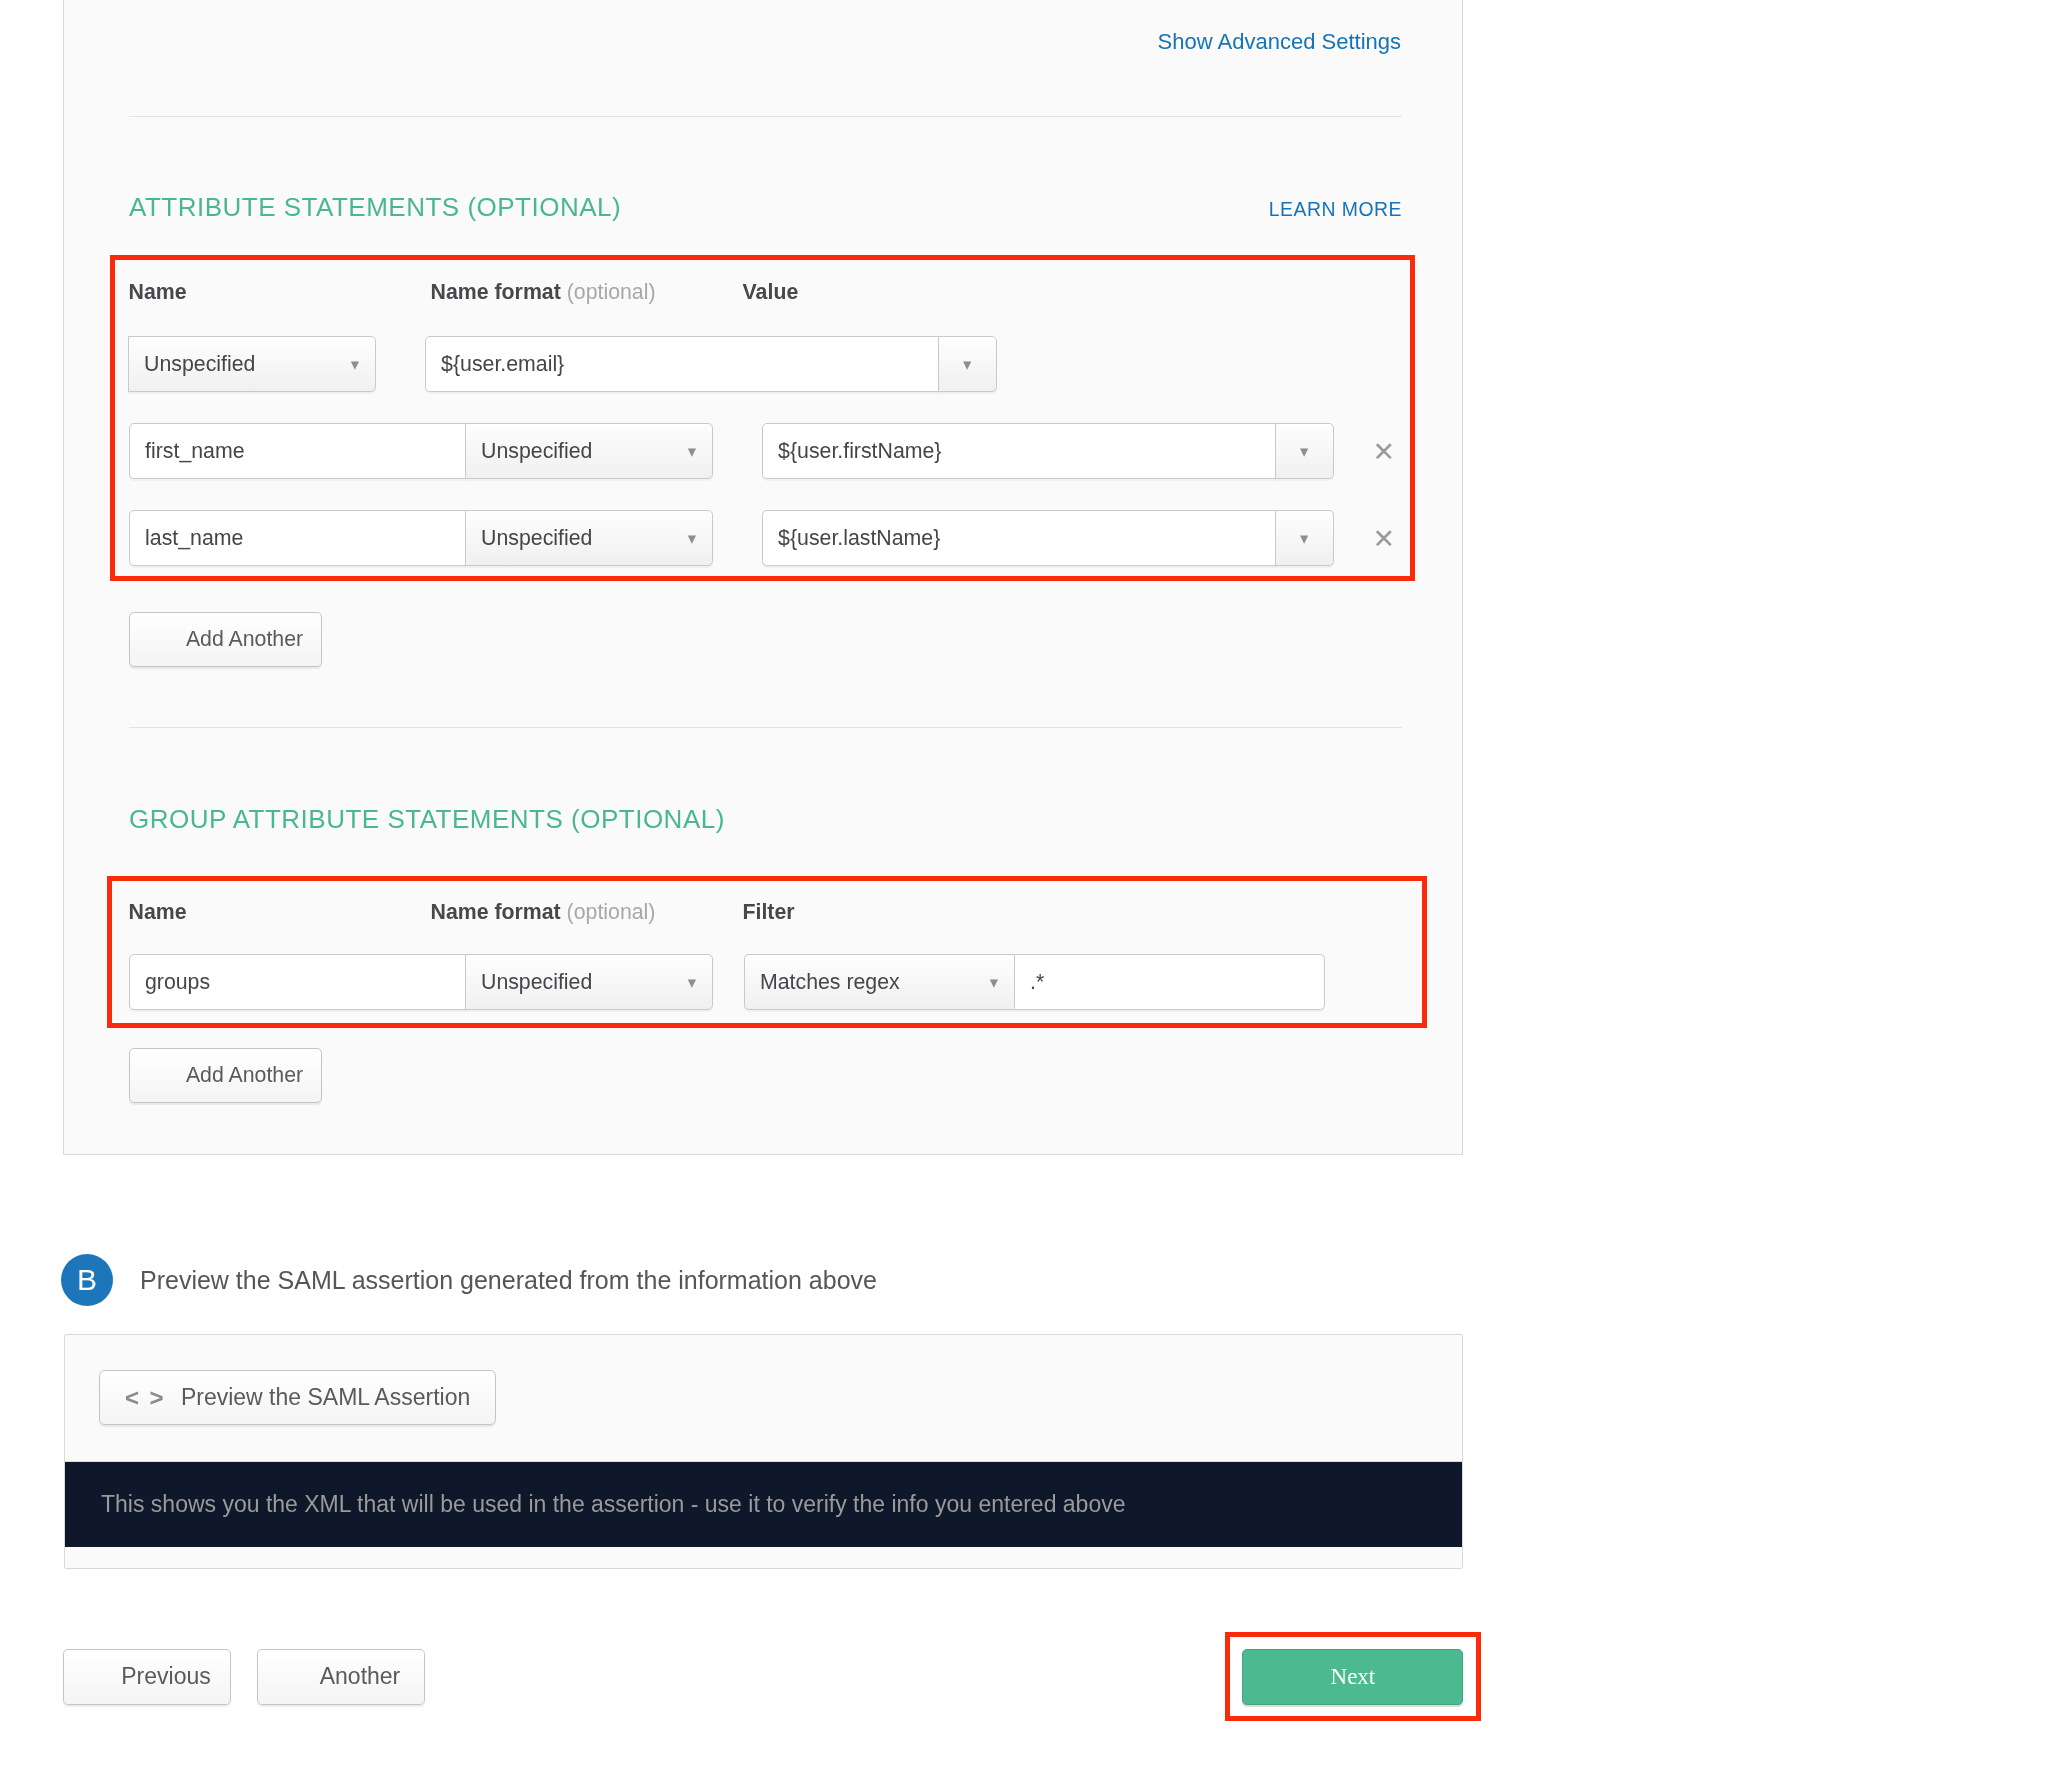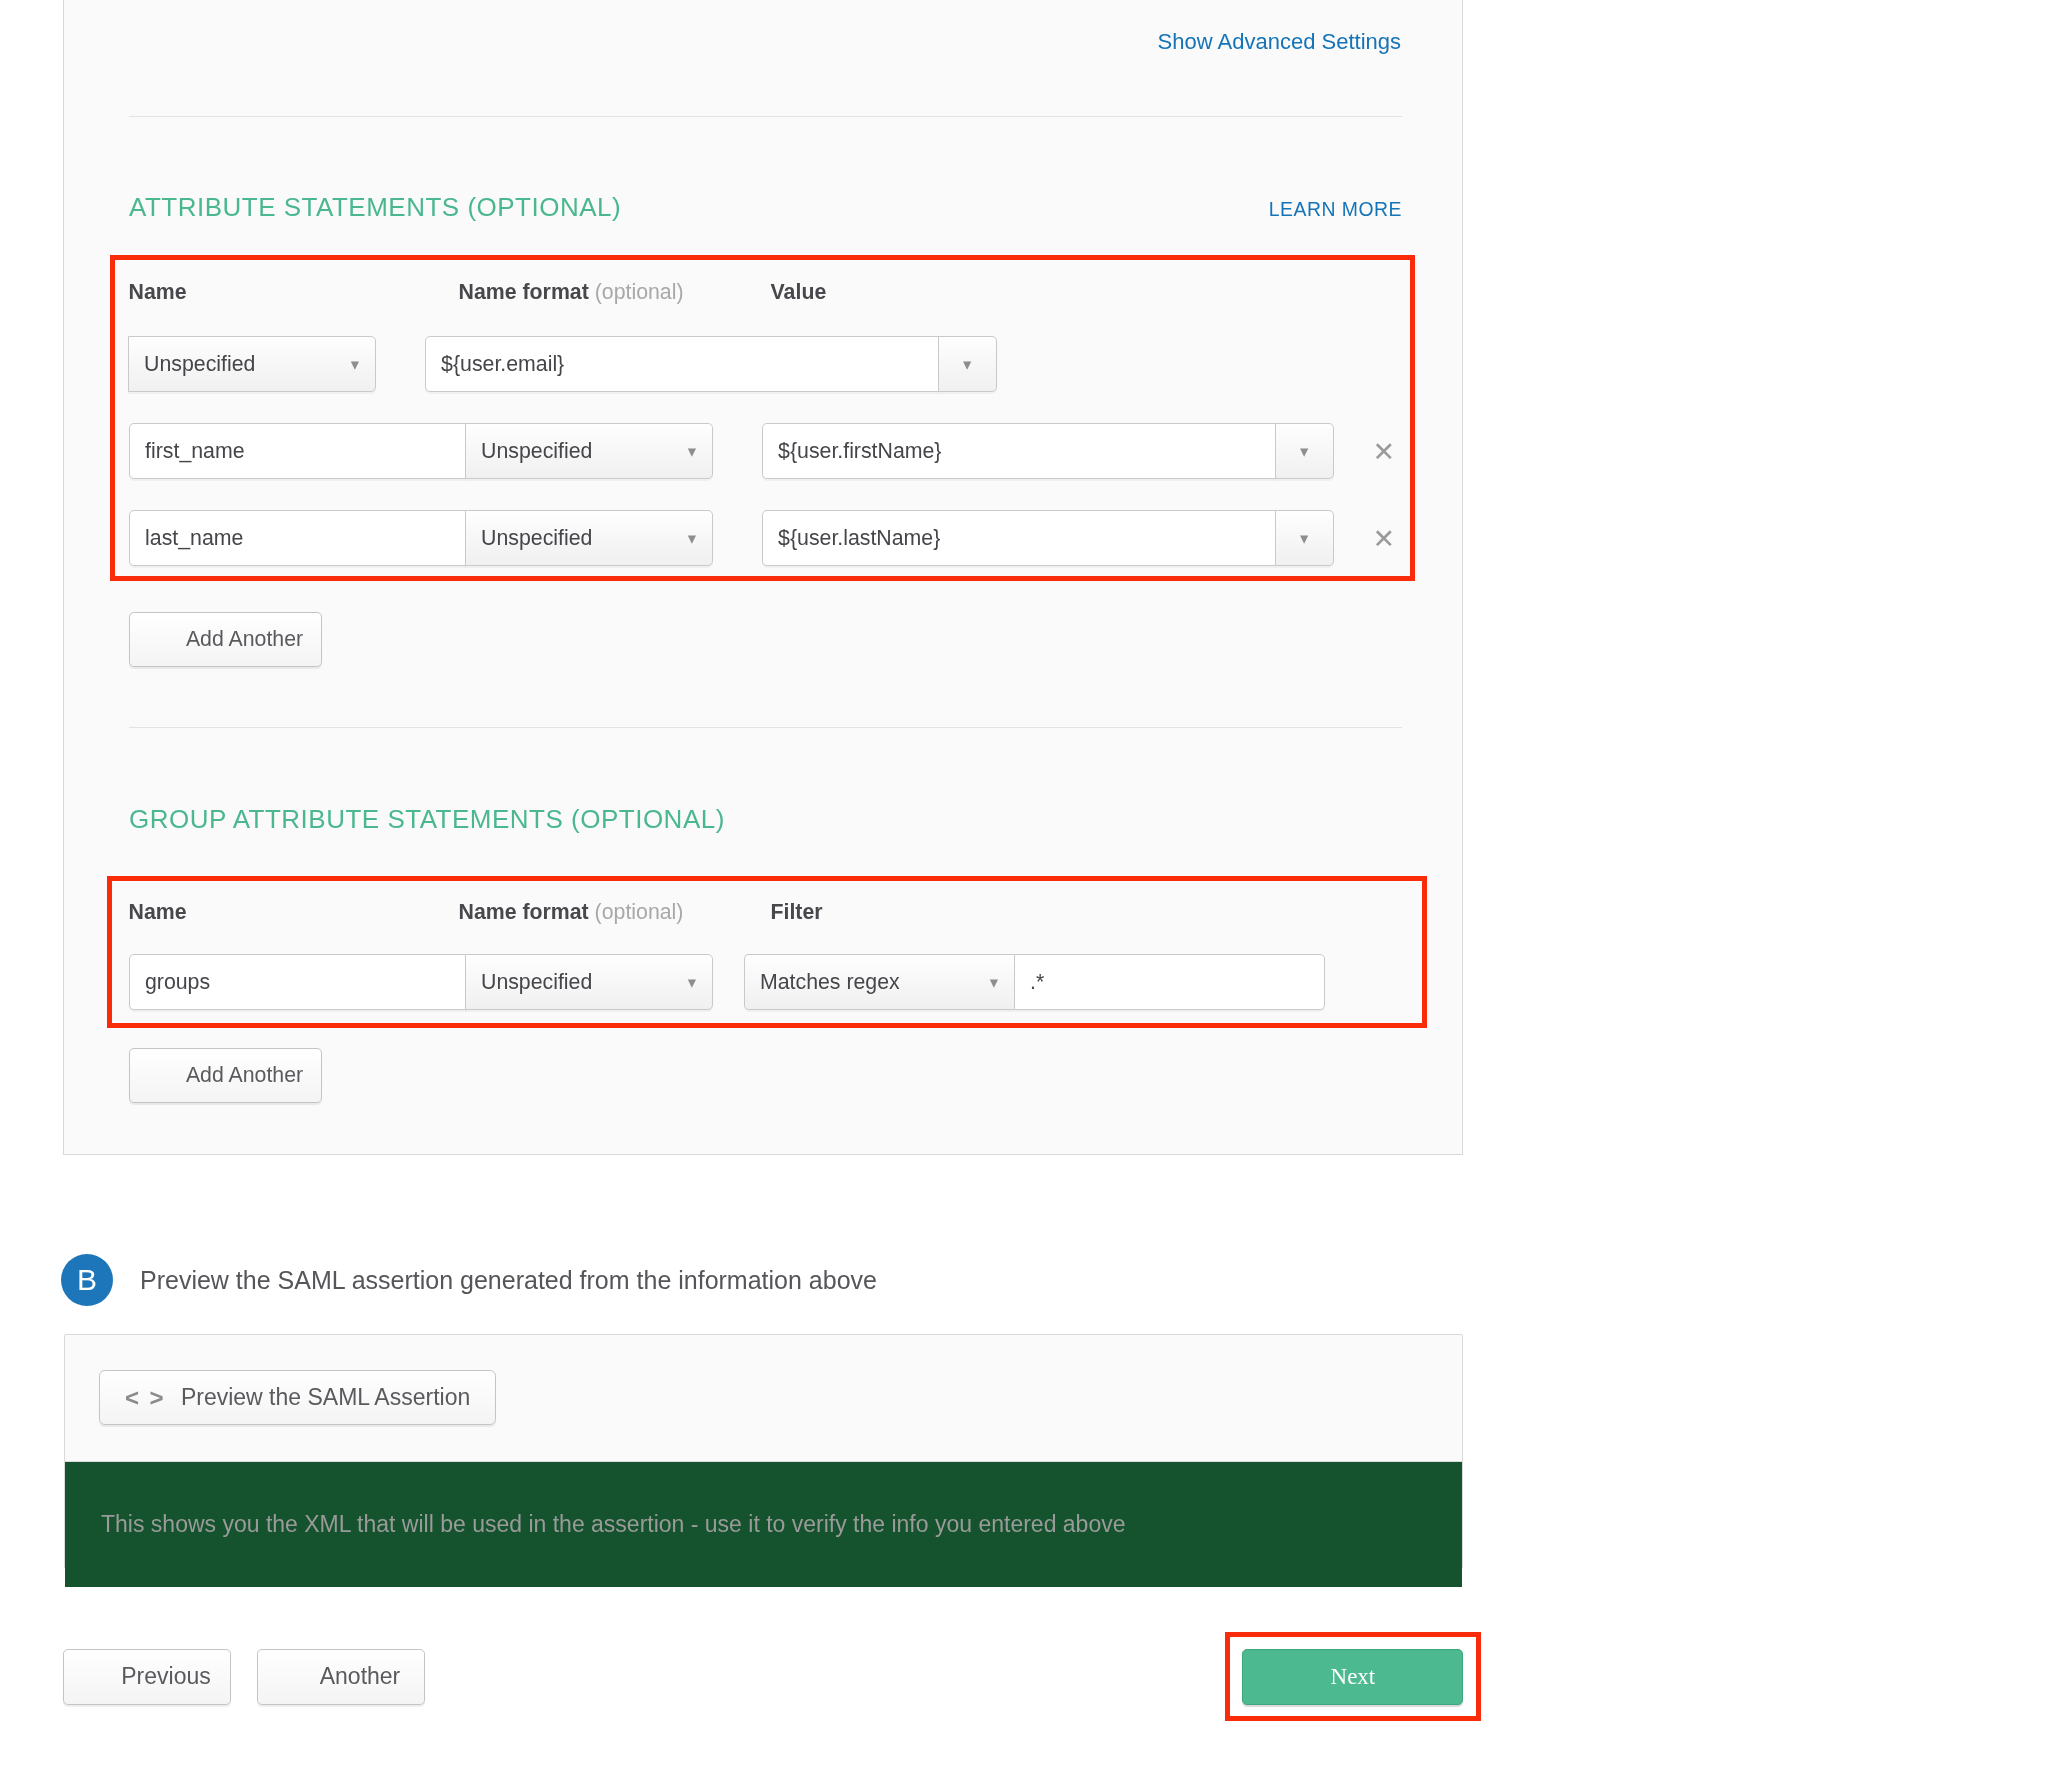--- a/index.html
+++ b/index.html
@@ -20,21 +20,21 @@
     margin: 75px 60px 0 65px; }
   .section-title { color: #4ab78f; font-size: 26px; font-weight: normal; letter-spacing: 0.5px; }
   .group-title { margin: 76px 60px 0 65px; }
 
   .red-box { border: 5.8px solid #fa2b0a; background: #fafafa; }
   .red-box.attrs { margin: 32px 0 0 46px; width: 1305px; padding: 20.4px 0 9.7px 13.6px; }
   .red-box.groups { margin: 41px 0 0 43px; width: 1320px; padding: 19.4px 0 12.6px 16.5px; }
 
   .col-headers { display: flex; align-items: baseline; height: 27px; font-size: 21.3px; }
   .col-label { color: #47474c; font-weight: bold; }
-  .col-name { width: 330px; }
+  .col-name { width: 302px; }
   .col-format { width: 312px; }
   .optional { color: #a8a8a8; font-weight: normal; }
 
   .attr-row { display: flex; align-items: center; margin-top: 31px; height: 56px; }
   .attr-row.first { margin-top: 29px; }
   .group-row { margin-top: 27px; }
 
   .text-input { height: 56px; border: 1px solid #c9c9c9; background: #ffffff; border-radius: 4.9px;
     font-family: "Liberation Sans", sans-serif; font-size: 21.3px; color: #45454a;
     padding: 0 15.5px; outline: none; box-shadow: 0 1.9px 0 rgba(0,0,0,0.04); }
@@ -71,21 +71,21 @@
   .step-badge { width: 52px; height: 52px; border-radius: 50%; background: #1d76b9;
     color: #ffffff; font-size: 30px; display: flex; align-items: center; justify-content: center; }
   .step-title { margin-left: 27px; color: #55555a; font-size: 25px; }
 
   .preview-panel { position: absolute; left: 64px; top: 1334px; width: 1399px; height: 235px;
     background: #fafafa; border: 1px solid #d9d9d9; border-radius: 1.9px; }
   .preview-top { height: 126px; padding: 35px 0 0 34px; }
   .preview-btn { height: 55px; padding: 0 25px; font-size: 23px; border-radius: 5.8px; }
   .code-icon { color: #8b8b8b; font-size: 24px; letter-spacing: 1.9px; margin-right: 15.5px;
     font-weight: bold; }
-  .preview-note { height: 126px; background: #14532d; border-top: 1px solid #dcdcdc;
+  .preview-note { height: 86px; background: #0f172a; border-top: 1px solid #dcdcdc;
     display: flex; align-items: center; padding-left: 36px;
     color: #9a9a9a; font-size: 23px; }
 
   .footer { position: absolute; left: 63px; top: 1632px; width: 1418px;
     display: flex; justify-content: space-between; align-items: flex-start; }
   .footer-left { display: flex; margin-top: 16.5px; }
   .footer-btn { width: 168px; height: 56px; font-size: 23px; }
   .cancel-btn { margin-left: 26px; }
   .next-outline { border: 5.8px solid #fa2b0a; padding: 11.6px 12.6px; background: #ffffff; }
   .next-btn { width: 221px; height: 56px; border: 1px solid #3ea67d; border-radius: 4.9px;

